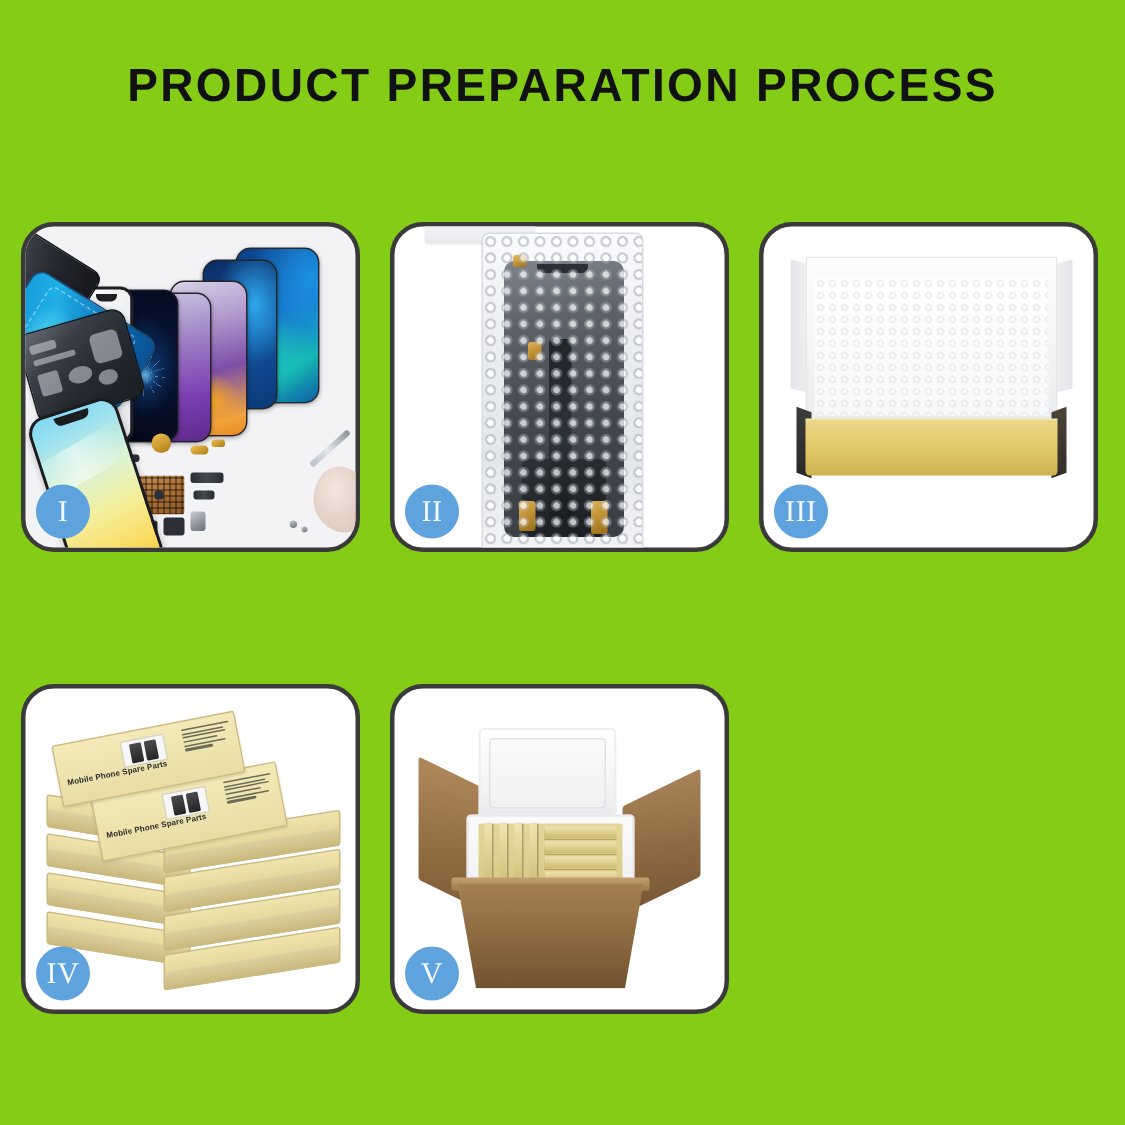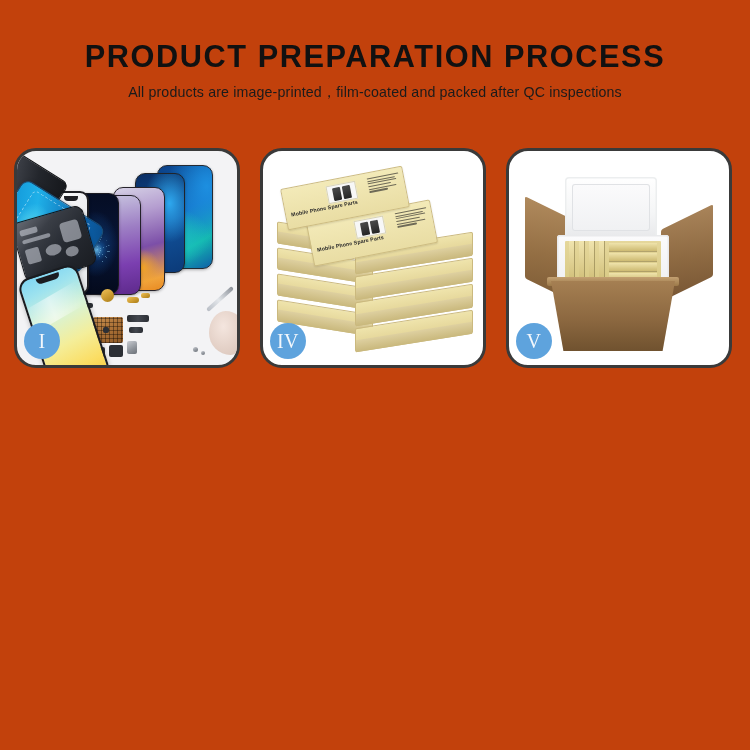--- a/index.html
+++ b/index.html
@@ -9,21 +9,21 @@
     height: 750px;
     background: #ffffff;
     font-family: "Liberation Sans", sans-serif;
     overflow: hidden;
   }
 
   .page {
     position: relative;
     width: 750px;
     height: 750px;
-    background: #c2410c;
+    background: #84cc16;
   }
 
   
   .header {
     position: absolute;
     top: 40px;
     left: 0;
     width: 750px;
     text-align: center;
   }
@@ -577,21 +577,20 @@
 
   .shadow-soft { box-shadow: 0 1px 3px rgba(0,0,0,.18); }
 </style>
 </head>
 <body>
 
 <div class="page">
 
   <div class="header">
     <div class="main-title">PRODUCT PREPARATION PROCESS</div>
-    <div class="sub-title">All products are image-printed，film-coated and packed after QC inspections</div>
   </div>
 
   <div class="grid">
 
     <div class="panel tinted">
       <div class="panel-stage">
 
         <div class="ph ph-e"></div>
         <div class="ph ph-d"></div>
         <div class="ph ph-c"></div>
@@ -631,21 +630,55 @@
         <div class="part metal round" style="left:184px; top:200px; width:4px; height:4px;"></div>
         <div class="hand-blob"></div>
         <div class="tweezers"></div>
 
         <div class="badge">
           <span>I</span>
         </div>
       </div>
     </div>
 
-
+    <div class="panel">
+      <div class="panel-stage">
+        <div class="bag-top"></div>
+        <div class="bubble-bag">
+          <div class="lcd-dark"></div>
+          <div class="lcd-notch"></div>
+          <div class="lcd-ribbon"></div>
+          <div class="lcd-ribbon2"></div>
+          <div class="gold-tab" style="left:20px;  top:14px;  width:9px;  height:8px;"></div>
+          <div class="gold-tab" style="left:30px;  top:72px;  width:9px;  height:12px;"></div>
+          <div class="gold-tab" style="left:24px;  top:178px; width:11px; height:20px;"></div>
+          <div class="gold-tab" style="left:72px;  top:178px; width:11px; height:22px;"></div>
+          <div class="bubble-overlay"></div>
+        </div>
+        <div class="badge">
+          <span>II</span>
+        </div>
+      </div>
+    </div>
+
+    <div class="panel">
+      <div class="panel-stage">
+        <div class="m3-lid-flapL"></div>
+        <div class="m3-lid-flapR"></div>
+        <div class="m3-lid"></div>
+        <div class="m3-foam"></div>
+        <div class="m3-left-wall"></div>
+        <div class="m3-right-wall"></div>
+        <div class="m3-items"></div>
+        <div class="m3-front"></div>
+        <div class="badge">
+          <span class="sm">III</span>
+        </div>
+      </div>
+    </div>
 
     <div class="panel">
       <div class="panel-stage">
         <div class="stack">
 
           <div class="bx" style="left:14px; top:78px;  width:96px; height:22px; transform:skewY(9deg);">
               <span class="side"></span>
             </div>
           <div class="bx" style="left:14px; top:104px; width:96px; height:22px; transform:skewY(9deg);">
               <span class="side"></span>

